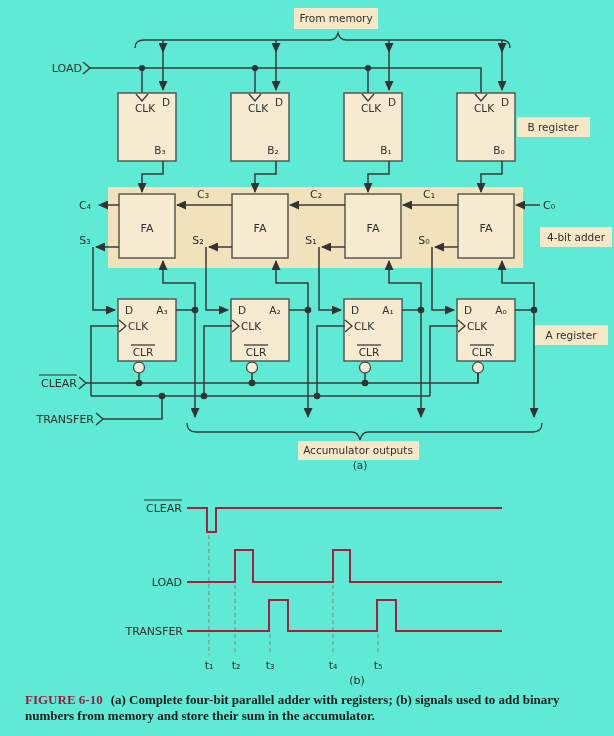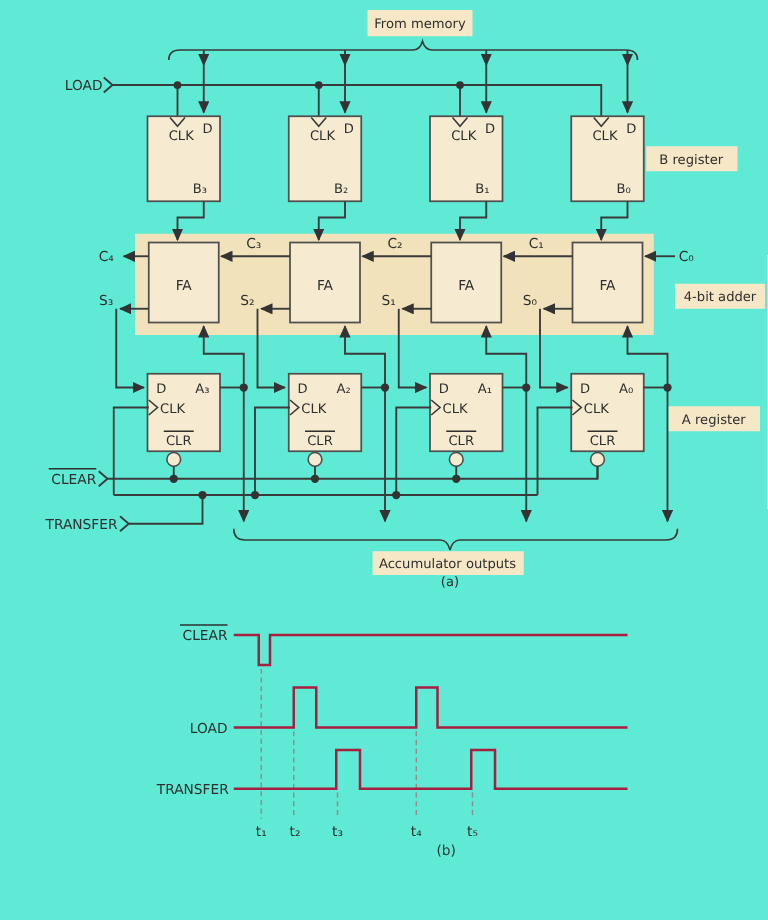--- a/index.html
+++ b/index.html
@@ -280,13 +280,14 @@
       <text class="lbl" x="209" y="669" text-anchor="middle">t₁</text>
       <text class="lbl" x="236" y="669" text-anchor="middle">t₂</text>
       <text class="lbl" x="270" y="669" text-anchor="middle">t₃</text>
       <text class="lbl" x="333" y="669" text-anchor="middle">t₄</text>
       <text class="lbl" x="378" y="669" text-anchor="middle">t₅</text>
     </g>
     <text class="lbl" x="357" y="684" text-anchor="middle">(b)</text>
   </g>
 </svg>
 
+<div class="caption"><span class="fignum">FIGURE 6-10</span><span>(a) Complete four-bit parallel adder with registers; (b) signals used to add binary numbers from memory and store their sum in the accumulator.</span></div>
 </div>
 
 </body></html>

